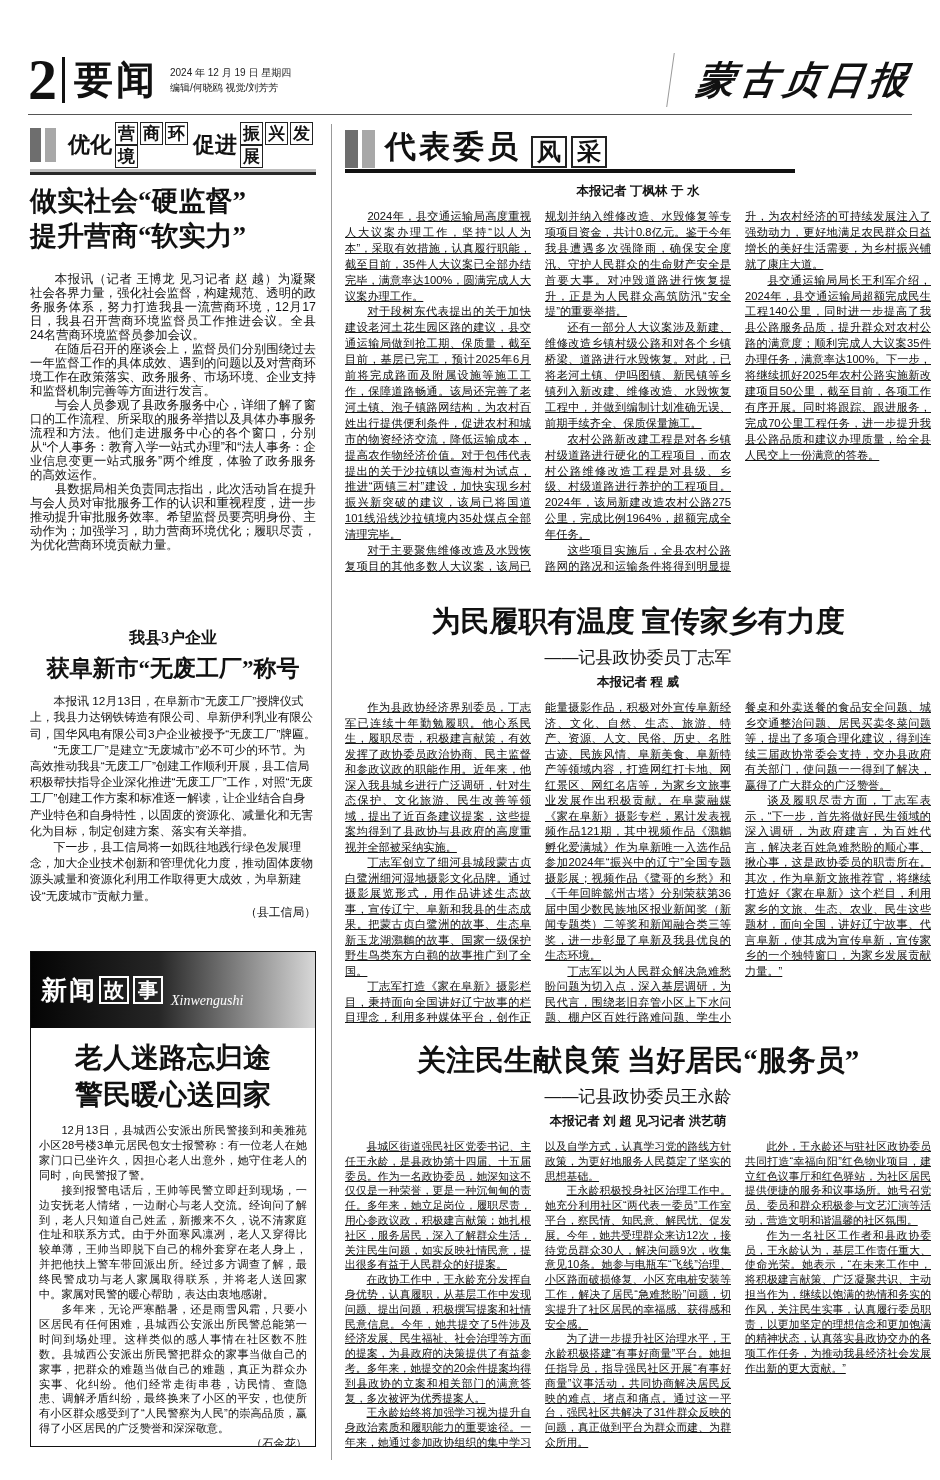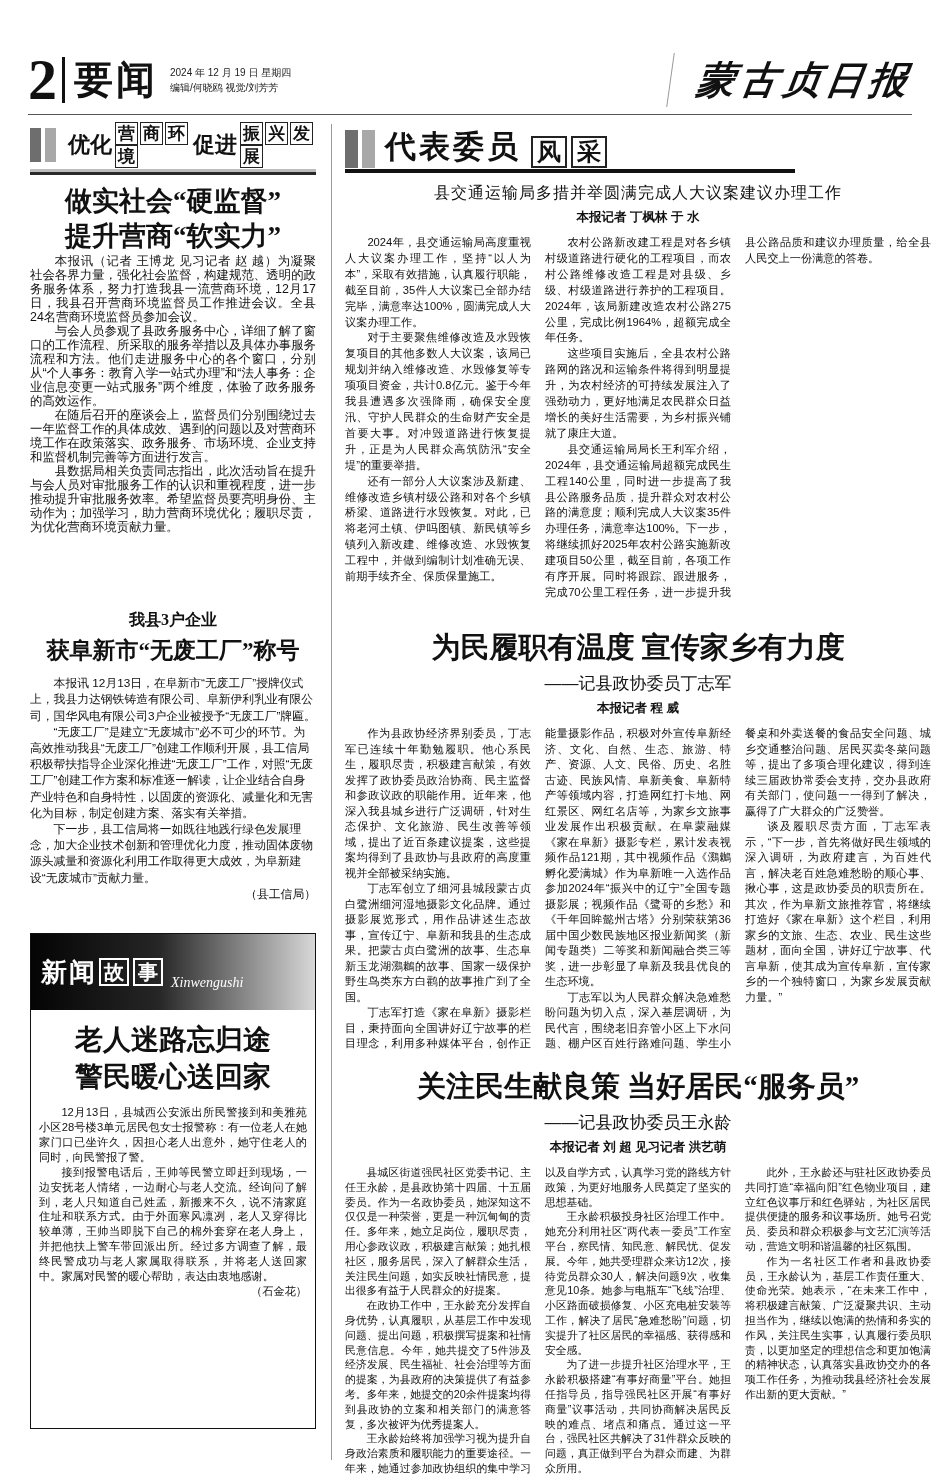--- a/index.html
+++ b/index.html
@@ -27,22 +27,22 @@
   .body p{margin:0;text-indent:2em;}
   .signoff{text-align:right;margin:1px 8px 0 0;}
 
   
   .leftcol{position:absolute;left:30px;top:124px;width:286px;}
   .lbanner{display:flex;align-items:center;height:42px;}
   .lb-bold{font-family:"Liberation Serif",serif;font-size:22px;font-weight:bold;margin:0 2px;white-space:nowrap;}
   .lbanner-rule{height:6px;margin:3px 0 9px;
       background:linear-gradient(to bottom,#bdbdbd 0%,#bdbdbd 45%,#2a2a2a 45%,#2a2a2a 100%);}
   .kicker1{font-size:15px;line-height:1.45;text-indent:2em;margin:0 0 2px;}
-  .lhead{font-family:"Liberation Serif",serif;font-size:27px;font-weight:bold;text-align:center;
-         line-height:1.3;margin:4px 0 0;}
+  .lhead{font-family:"Liberation Serif",serif;font-size:27px;font-weight:bold;
+         line-height:1.3;margin:4px 0 18px;}
   .body1{height:348px;font-size:12.4px;line-height:14px;}
   .lhead2{text-align:center;margin:8px 0 9px;font-family:"Liberation Serif",serif;}
   .lhead2 .small{display:block;font-size:16px;font-weight:bold;}
   .lhead2 .big{display:block;font-size:23px;font-weight:bold;margin-top:4px;}
   .body2wrap{height:250px;overflow:hidden;font-size:11.8px;line-height:16.2px;}
   .body2wrap p{margin:0;text-indent:2em;}
   .body2wrap .signoff{text-indent:0;font-size:11.8px;}
 
   
   .storybox{border:1px solid #111;margin-top:8px;height:496px;box-sizing:border-box;overflow:hidden;}
@@ -61,21 +61,21 @@
   .maincol{position:absolute;left:345px;top:124px;width:586px;}
   .mbanner{display:flex;align-items:flex-end;height:44px;}
   .mbanner .gbar{width:13px;height:38px;}
   .mb-title{font-family:"Liberation Serif",serif;font-size:31px;font-weight:bold;letter-spacing:3px;margin-right:8px;}
   .mbanner .boxchar{font-size:24px;border:2px solid #222;padding:2px 4px;margin:0 2px;}
   .mbanner-rule{width:450px;height:4px;background:#111;margin:1px 0 10px;}
   .mkicker{text-align:center;font-size:16px;letter-spacing:1px;margin:0 0 5px;}
   .mhead1{text-align:center;font-family:"Liberation Serif",serif;font-size:34px;font-weight:bold;
           letter-spacing:1px;margin:0 0 6px;}
   .byline{text-align:center;font-size:12.5px;font-weight:bold;margin:0 0 9px;}
-  .mbody{column-count:3;column-gap:14px;column-fill:auto;text-align:justify;overflow:hidden;}
+  .mbody{column-count:3;column-gap:14px;column-fill:auto;text-align:justify;overflow:hidden;text-decoration:underline;}
   .mbody p{margin:0;text-indent:2em;}
   .mbody1{height:380px;font-size:11.2px;line-height:15.9px;}
   .mhead2{text-align:center;font-family:"Liberation Serif",serif;font-size:29px;font-weight:bold;margin:13px 0 4px;}
   .subhead{text-align:center;font-size:17px;margin:0 0 5px;}
   .mbody2{height:328px;font-size:11.2px;line-height:15.5px;}
   .mbody3{height:322px;font-size:10.8px;line-height:14.8px;}
 </style>
 </head>
 <body>
 
@@ -106,22 +106,22 @@
     </div>
     <div class="lbanner-rule"></div>
 
     <article>
       <h2 class="lhead">
         <span>做实社会“硬监督”</span><br>
         <span>提升营商“软实力”</span>
       </h2>
       <div class="body body1">
           <p>本报讯（记者 王博龙 见习记者 赵 越）为凝聚社会各界力量，强化社会监督，构建规范、透明的政务服务体系，努力打造我县一流营商环境，12月17日，我县召开营商环境监督员工作推进会议。全县24名营商环境监督员参加会议。</p>
+          <p>在随后召开的座谈会上，监督员们分别围绕过去一年监督工作的具体成效、遇到的问题以及对营商环境工作在政策落实、政务服务、市场环境、企业支持和监督机制完善等方面进行发言。</p>
           <p>与会人员参观了县政务服务中心，详细了解了窗口的工作流程、所采取的服务举措以及具体办事服务流程和方法。他们走进服务中心的各个窗口，分别从“个人事务：教育入学一站式办理”和“法人事务：企业信息变更一站式服务”两个维度，体验了政务服务的高效运作。</p>
-          <p>在随后召开的座谈会上，监督员们分别围绕过去一年监督工作的具体成效、遇到的问题以及对营商环境工作在政策落实、政务服务、市场环境、企业支持和监督机制完善等方面进行发言。</p>
           <p>县数据局相关负责同志指出，此次活动旨在提升与会人员对审批服务工作的认识和重视程度，进一步推动提升审批服务效率。希望监督员要亮明身份、主动作为；加强学习，助力营商环境优化；履职尽责，为优化营商环境贡献力量。</p>
         </div>
     </article>
 
     <article>
       <h3 class="lhead2">
         <span class="small">我县3户企业</span>
         <span class="big">获阜新市“无废工厂”称号</span>
       </h3>
       <div class="body2wrap">
@@ -141,42 +141,43 @@
         <span class="sb-pinyin">Xinwengushi</span>
       </div>
       <h2 class="shead">
         <span>老人迷路忘归途</span><br>
         <span>警民暖心送回家</span>
       </h2>
       <div class="body storybody">
         <div>
             <p>12月13日，县城西公安派出所民警接到和美雅苑小区28号楼3单元居民包女士报警称：有一位老人在她家门口已坐许久，因担心老人出意外，她守住老人的同时，向民警报了警。</p>
             <p>接到报警电话后，王帅等民警立即赶到现场，一边安抚老人情绪，一边耐心与老人交流。经询问了解到，老人只知道自己姓孟，新搬来不久，说不清家庭住址和联系方式。由于外面寒风凛冽，老人又穿得比较单薄，王帅当即脱下自己的棉外套穿在老人身上，并把他扶上警车带回派出所。经过多方调查了解，最终民警成功与老人家属取得联系，并将老人送回家中。家属对民警的暖心帮助，表达由衷地感谢。</p>
+            <p>多年来，无论严寒酷暑，还是雨雪风霜，只要小区居民有任何困难，县城西公安派出所民警总能第一时间到场处理。这样类似的感人事情在社区数不胜数。县城西公安派出所民警把群众的家事当做自己的家事，把群众的难题当做自己的难题，真正为群众办实事、化纠纷。他们经常走街串巷，访民情、查隐患、调解矛盾纠纷，最终换来了小区的平安，也使所有小区群众感受到了“人民警察为人民”的崇高品质，赢得了小区居民的广泛赞誉和深深敬意。</p>
           </div>
         <p class="signoff">（石金花）</p>
       </div>
     </section>
 
   </aside>
 
   <main class="maincol">
 
     <div class="mbanner">
       <span class="gbar"></span>
       <span class="gbar g2"></span>
       <span class="mb-title">代表委员</span>
       <span class="boxes"><span class="boxchar">风</span><span class="boxchar">采</span></span>
     </div>
     <div class="mbanner-rule"></div>
 
     <article>
-      <p class="mkicker">县交通运输局多措并举圆满完成人大议案建议办理工作</p>
       <p class="byline">本报记者 丁枫林 于 水</p>
       <div class="mbody mbody1">
           <p>2024年，县交通运输局高度重视人大议案办理工作，坚持“以人为本”，采取有效措施，认真履行职能，截至目前，35件人大议案已全部办结完毕，满意率达100%，圆满完成人大议案办理工作。</p>
+          <p>对于段树东代表提出的关于加快建设老河土花生园区路的建议，县交通运输局做到抢工期、保质量，截至目前，基层已完工，预计2025年6月前将完成路面及附属设施等施工工作，保障道路畅通。该局还完善了老河土镇、泡子镇路网结构，为农村百姓出行提供便利条件，促进农村和城市的物资经济交流，降低运输成本，提高农作物经济价值。对于包伟代表提出的关于沙拉镇以查海村为试点，推进“两镇三村”建设，加快实现乡村振兴新突破的建议，该局已将国道101线沿线沙拉镇境内35处煤点全部清理完毕。</p>
           <p>对于主要聚焦维修改造及水毁恢复项目的其他多数人大议案，该局已规划并纳入维修改造、水毁修复等专项项目资金，共计0.8亿元。鉴于今年我县遭遇多次强降雨，确保安全度汛、守护人民群众的生命财产安全是首要大事。对冲毁道路进行恢复提升，正是为人民群众高筑防汛“安全堤”的重要举措。</p>
           <p>还有一部分人大议案涉及新建、维修改造乡镇村级公路和对各个乡镇桥梁、道路进行水毁恢复。对此，已将老河土镇、伊吗图镇、新民镇等乡镇列入新改建、维修改造、水毁恢复工程中，并做到编制计划准确无误、前期手续齐全、保质保量施工。</p>
           <p>农村公路新改建工程是对各乡镇村级道路进行硬化的工程项目，而农村公路维修改造工程是对县级、乡级、村级道路进行养护的工程项目。2024年，该局新建改造农村公路275公里，完成比例1964%，超额完成全年任务。</p>
           <p>这些项目实施后，全县农村公路路网的路况和运输条件将得到明显提升，为农村经济的可持续发展注入了强劲动力，更好地满足农民群众日益增长的美好生活需要，为乡村振兴铺就了康庄大道。</p>
           <p>县交通运输局局长王利军介绍，2024年，县交通运输局超额完成民生工程140公里，同时进一步提高了我县公路服务品质，提升群众对农村公路的满意度；顺利完成人大议案35件办理任务，满意率达100%。下一步，将继续抓好2025年农村公路实施新改建项目50公里，截至目前，各项工作有序开展。同时将跟踪、跟进服务，完成70公里工程任务，进一步提升我县公路品质和建议办理质量，给全县人民交上一份满意的答卷。</p>
         </div>
     </article>
 
     <article>
       <h2 class="mhead2">为民履职有温度 宣传家乡有力度</h2>

